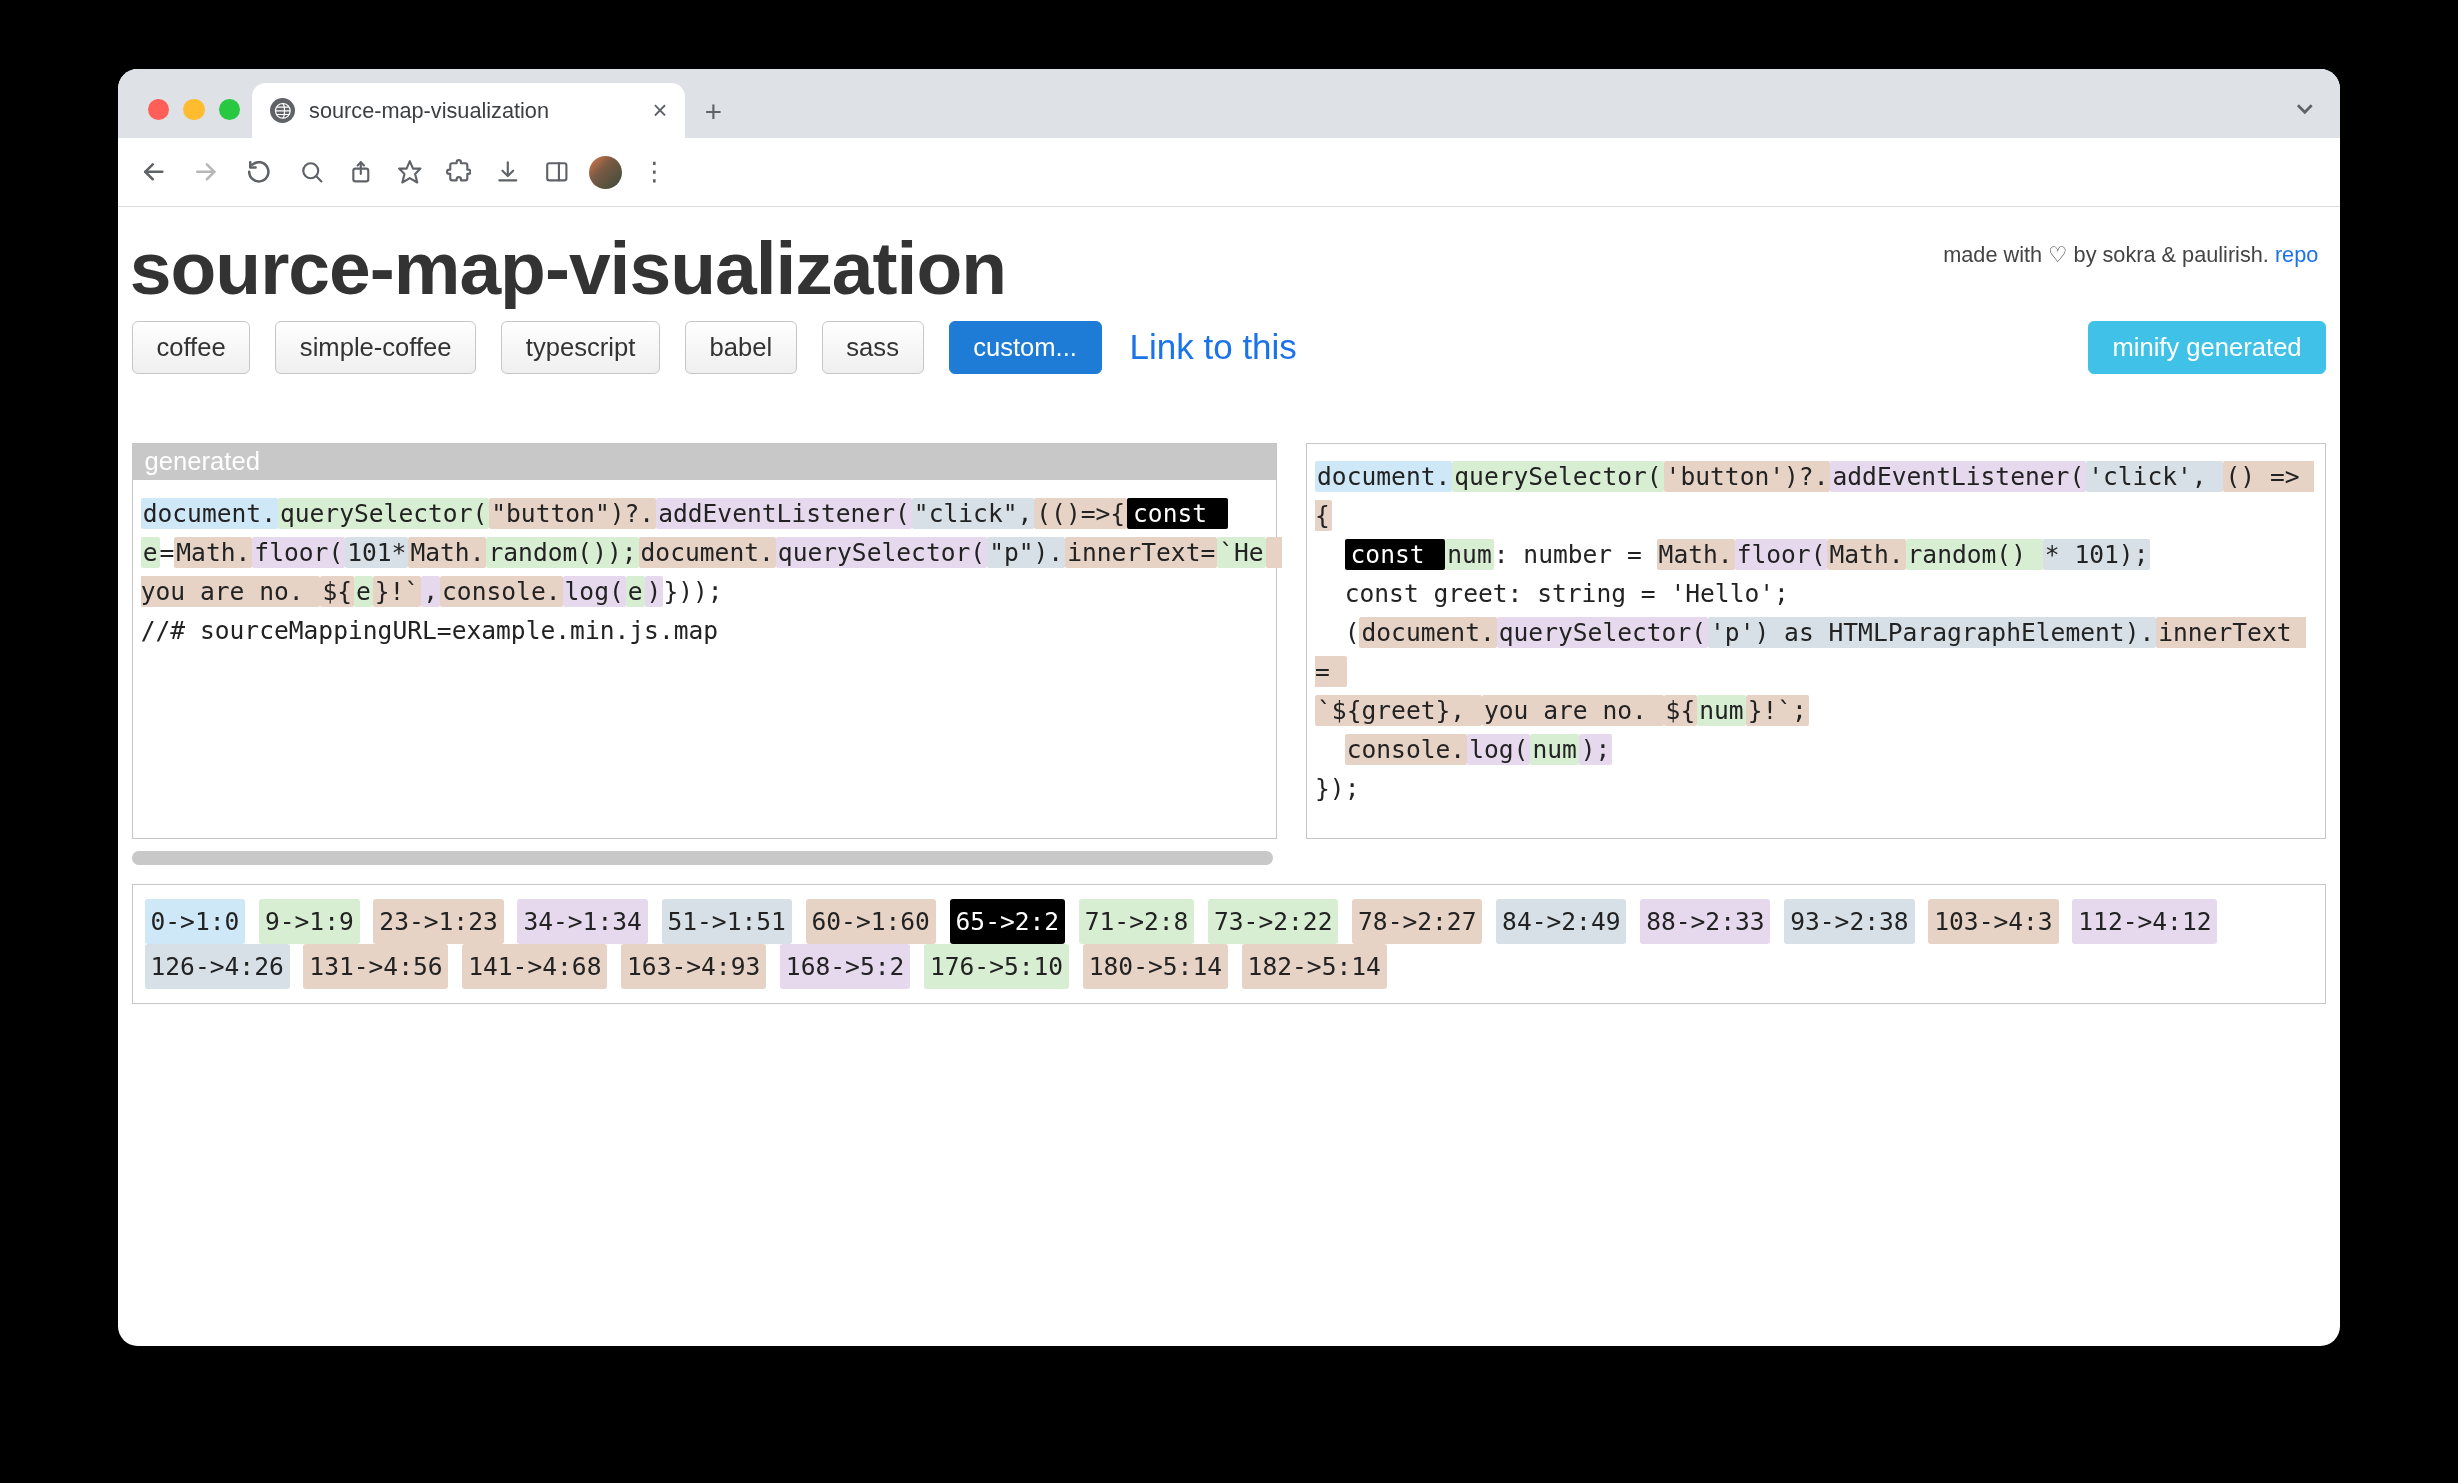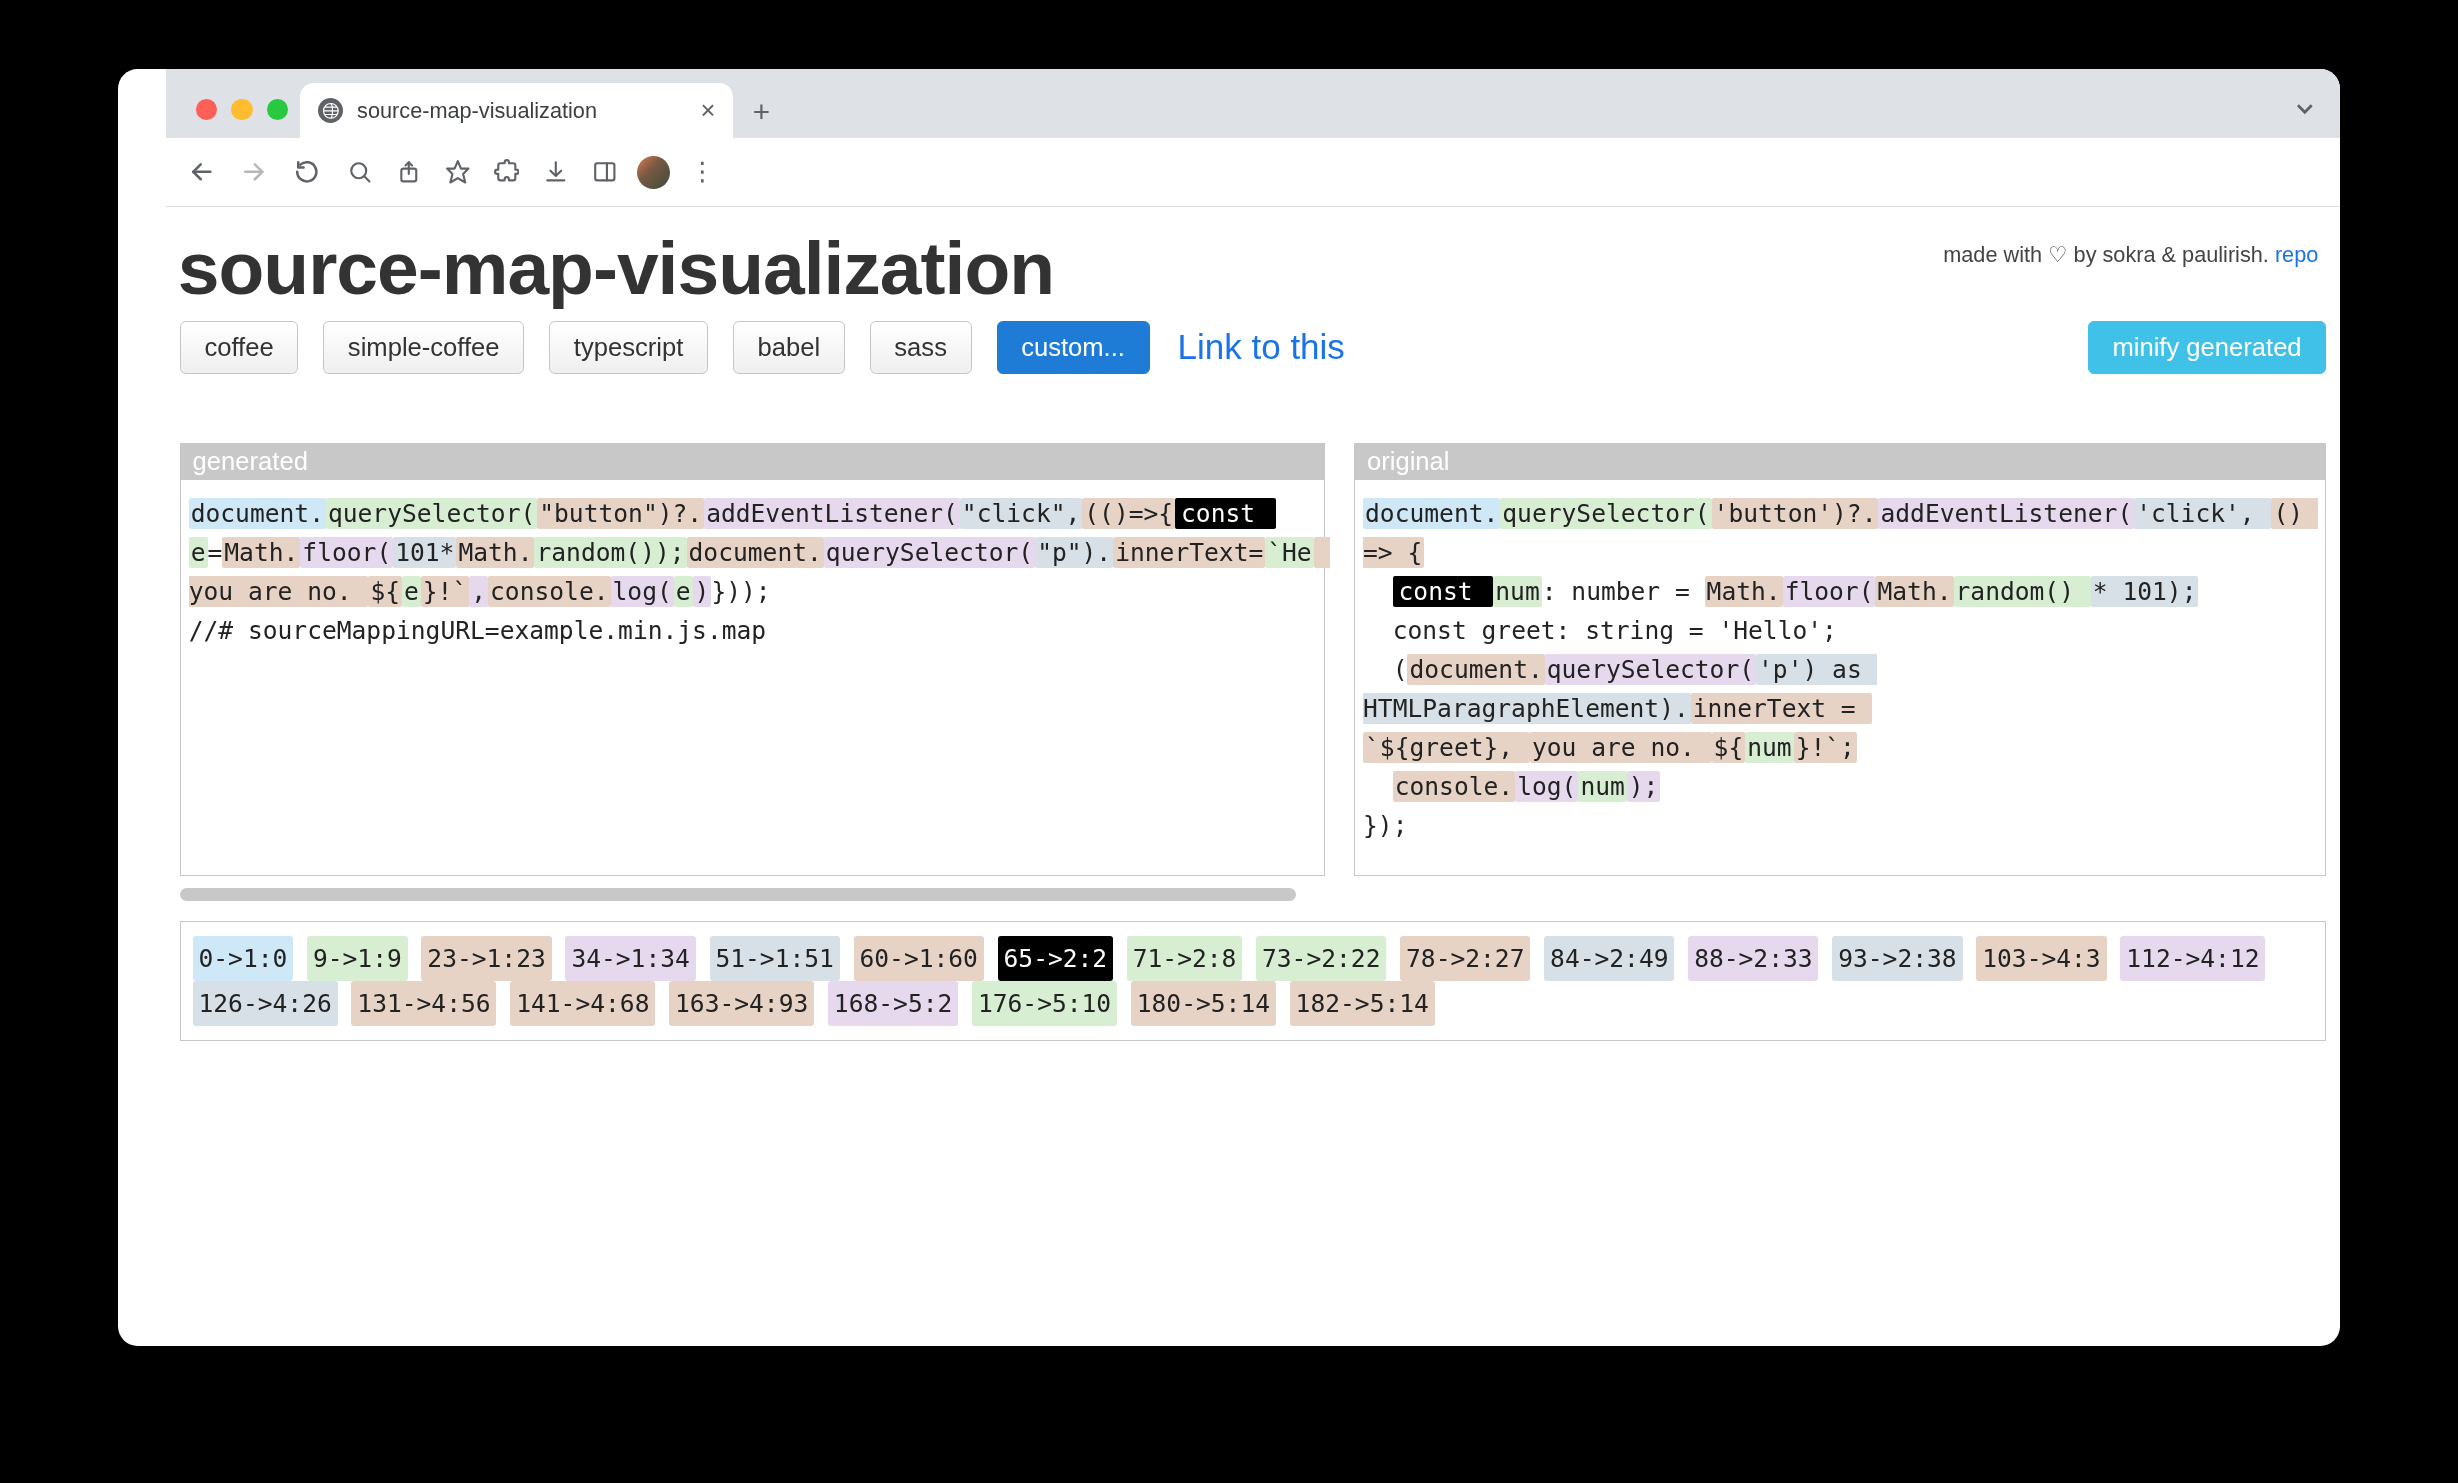--- a/index.html
+++ b/index.html
@@ -14,21 +14,20 @@
   .window {
     position:absolute;
     left:118px; top:69px;
     width:2222px; height:1277px;
     background:#fff;
     border-radius:19.7px;
     box-shadow:0 29.6px 79px rgba(0,0,0,.5);
     overflow:hidden;
     display:flex;
     flex-direction:column;
-    padding-left:48px;
   }
   
   .tabstrip {
     background:#dee1e6;
     height:69px;
     display:flex;
     align-items:flex-end;
     padding-left:19.7px;
     position:relative;
   }
@@ -317,21 +316,20 @@
       <a class="linkto" href="#">Link to this</a>
       <div class="btn minify">minify generated</div>
     </div>
 
     <div class="panes">
       <div class="pane">
         <div class="pane-h">generated</div>
         <div class="pane-body" id="gen-body"><span class="seg c0">document.</span><span class="seg c1">querySelector(</span><span class="seg c2">"button")?.</span><span class="seg c3">addEventListener(</span><span class="seg c4">"click",</span><span class="seg c2">(()=&gt;{</span><span class="seg cH">const </span><span class="seg c1">e</span><span class="plain">=</span><span class="seg c2">Math.</span><span class="seg c3">floor(</span><span class="seg c4">101*</span><span class="seg c2">Math.</span><span class="seg c1">random());</span><span class="seg c2">document.</span><span class="seg c3">querySelector(</span><span class="seg c4">"p").</span><span class="seg c2">innerText=</span><span class="seg c1">`He</span><span class="seg c2"> you are no. </span><span class="seg c2">${</span><span class="seg c1">e</span><span class="seg c2">}!`</span><span class="seg c3">,</span><span class="seg c2">console.</span><span class="seg c3">log(</span><span class="seg c1">e</span><span class="seg c3">)</span><span class="plain">}));</span><br><span class="plain">//# sourceMappingURL=example.min.js.map</span></div>
       </div>
       <div class="pane">
-        <div class="pane-h">original</div>
         <div class="pane-body" id="orig-body"><span class="seg c0">document.</span><span class="seg c1">querySelector(</span><span class="seg c2">'button')?.</span><span class="seg c3">addEventListener(</span><span class="seg c4">'click', </span><span class="seg c2">() =&gt; {</span><br><span class="plain">  </span><span class="seg cH">const </span><span class="seg c1">num</span><span class="plain">: number = </span><span class="seg c2">Math.</span><span class="seg c3">floor(</span><span class="seg c2">Math.</span><span class="seg c1">random() </span><span class="seg c4">* 101);</span><br><span class="plain">  const greet: string = 'Hello';</span><br><span class="plain">  (</span><span class="seg c2">document.</span><span class="seg c3">querySelector(</span><span class="seg c4">'p') as HTMLParagraphElement).</span><span class="seg c2">innerText = </span><br><span class="seg c2">`${greet}, </span><span class="seg c2">you are no. </span><span class="seg c2">${</span><span class="seg c1">num</span><span class="seg c2">}!`;</span><br><span class="plain">  </span><span class="seg c2">console.</span><span class="seg c3">log(</span><span class="seg c1">num</span><span class="seg c3">);</span><br><span class="plain">});</span></div>
       </div>
     </div>
 
     <div class="scrollhint"></div>
 
     <div class="mappings">
       <div class="pane-body" id="map-body"><span class="map-item c0">0-&gt;1:0</span><span class="map-item c1">9-&gt;1:9</span><span class="map-item c2">23-&gt;1:23</span><span class="map-item c3">34-&gt;1:34</span><span class="map-item c4">51-&gt;1:51</span><span class="map-item c2">60-&gt;1:60</span><span class="map-item cH">65-&gt;2:2</span><span class="map-item c1">71-&gt;2:8</span><span class="map-item c1">73-&gt;2:22</span><span class="map-item c2">78-&gt;2:27</span><span class="map-item c4">84-&gt;2:49</span><span class="map-item c3">88-&gt;2:33</span><span class="map-item c4">93-&gt;2:38</span><span class="map-item c2">103-&gt;4:3</span><span class="map-item c3">112-&gt;4:12</span><span class="map-item c4">126-&gt;4:26</span><span class="map-item c2">131-&gt;4:56</span><span class="map-item c2">141-&gt;4:68</span><span class="map-item c2">163-&gt;4:93</span><span class="map-item c3">168-&gt;5:2</span><span class="map-item c1">176-&gt;5:10</span><span class="map-item c2">180-&gt;5:14</span><span class="map-item c2">182-&gt;5:14</span></div>
     </div>
 

